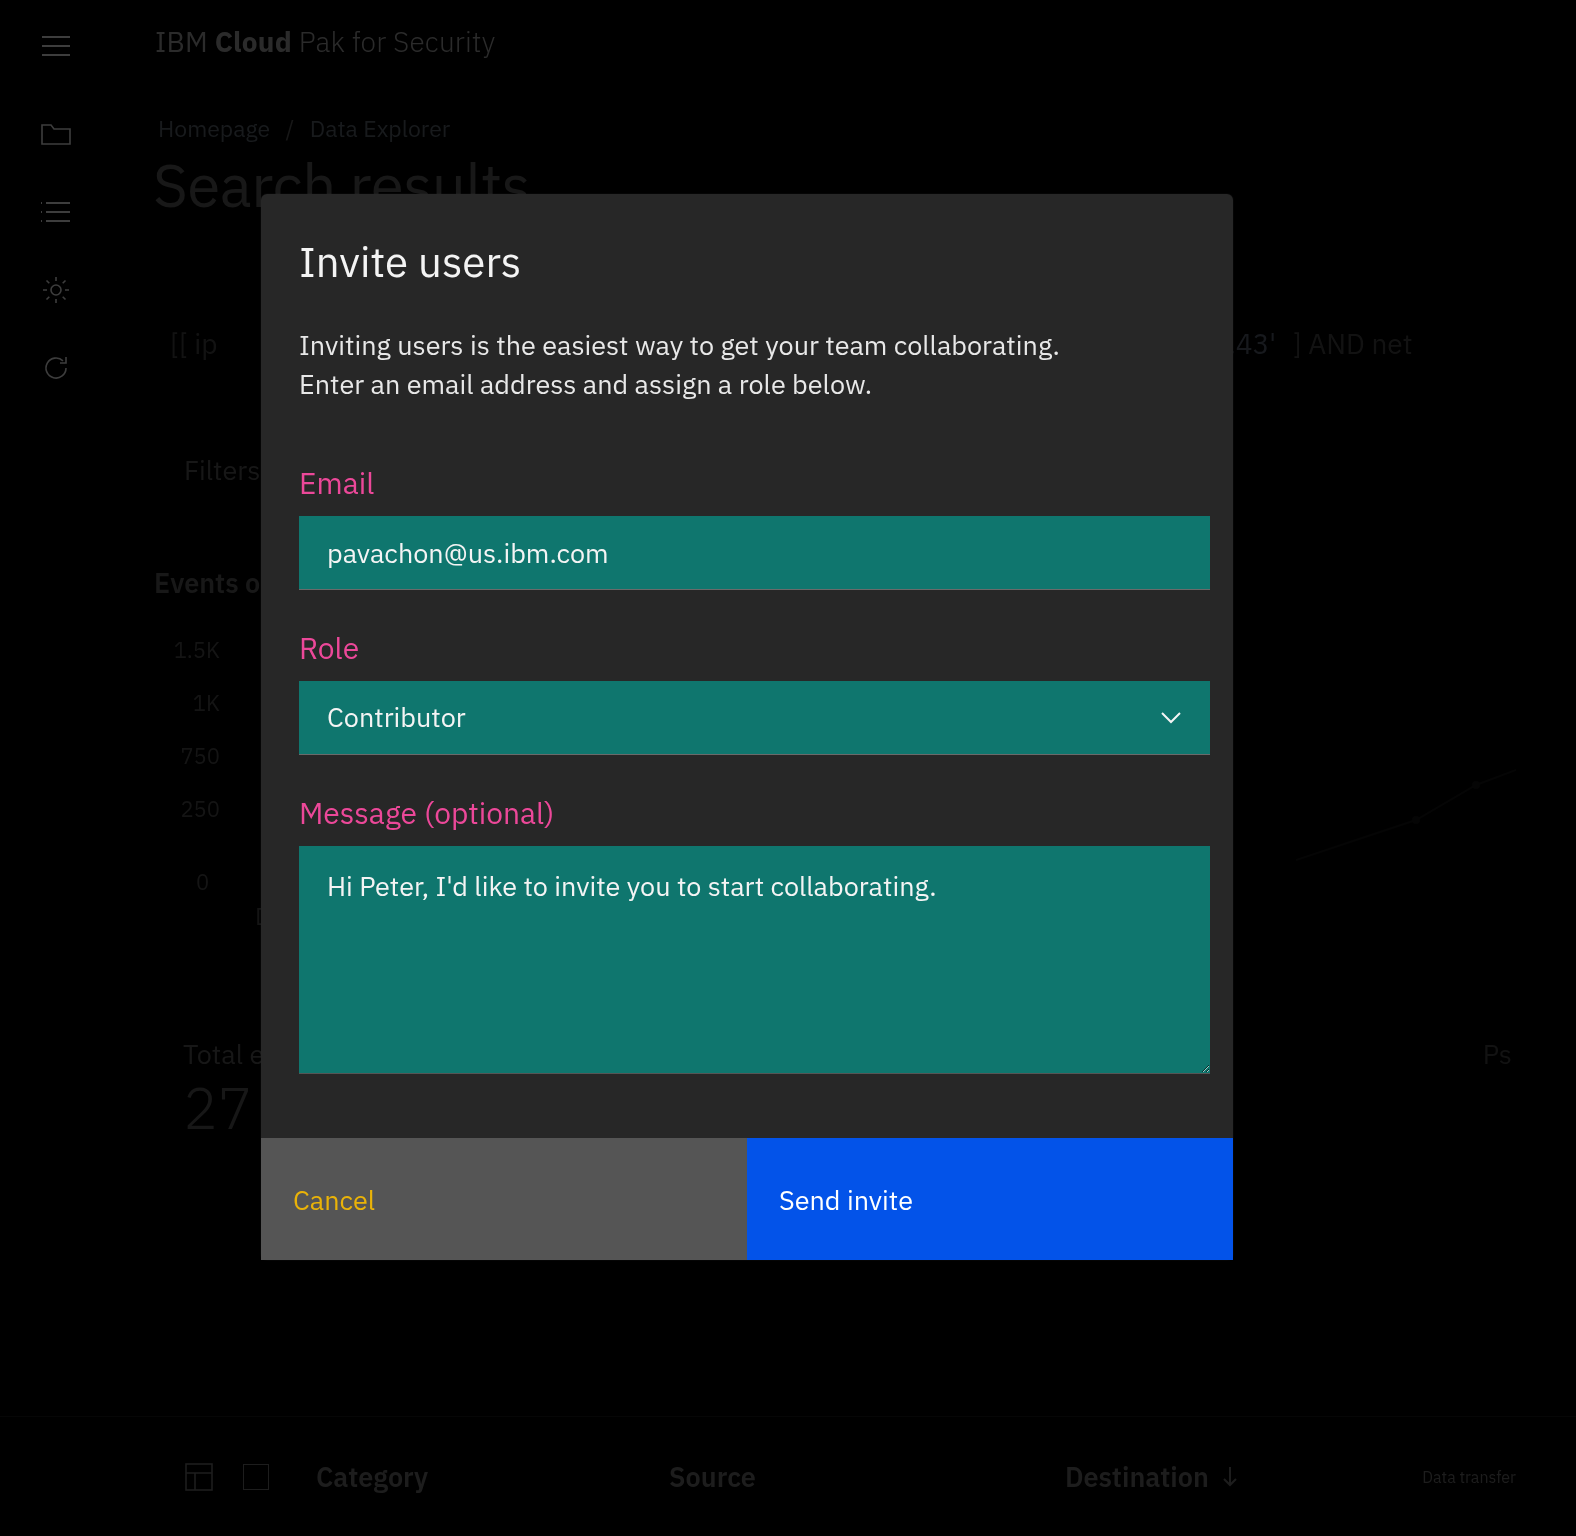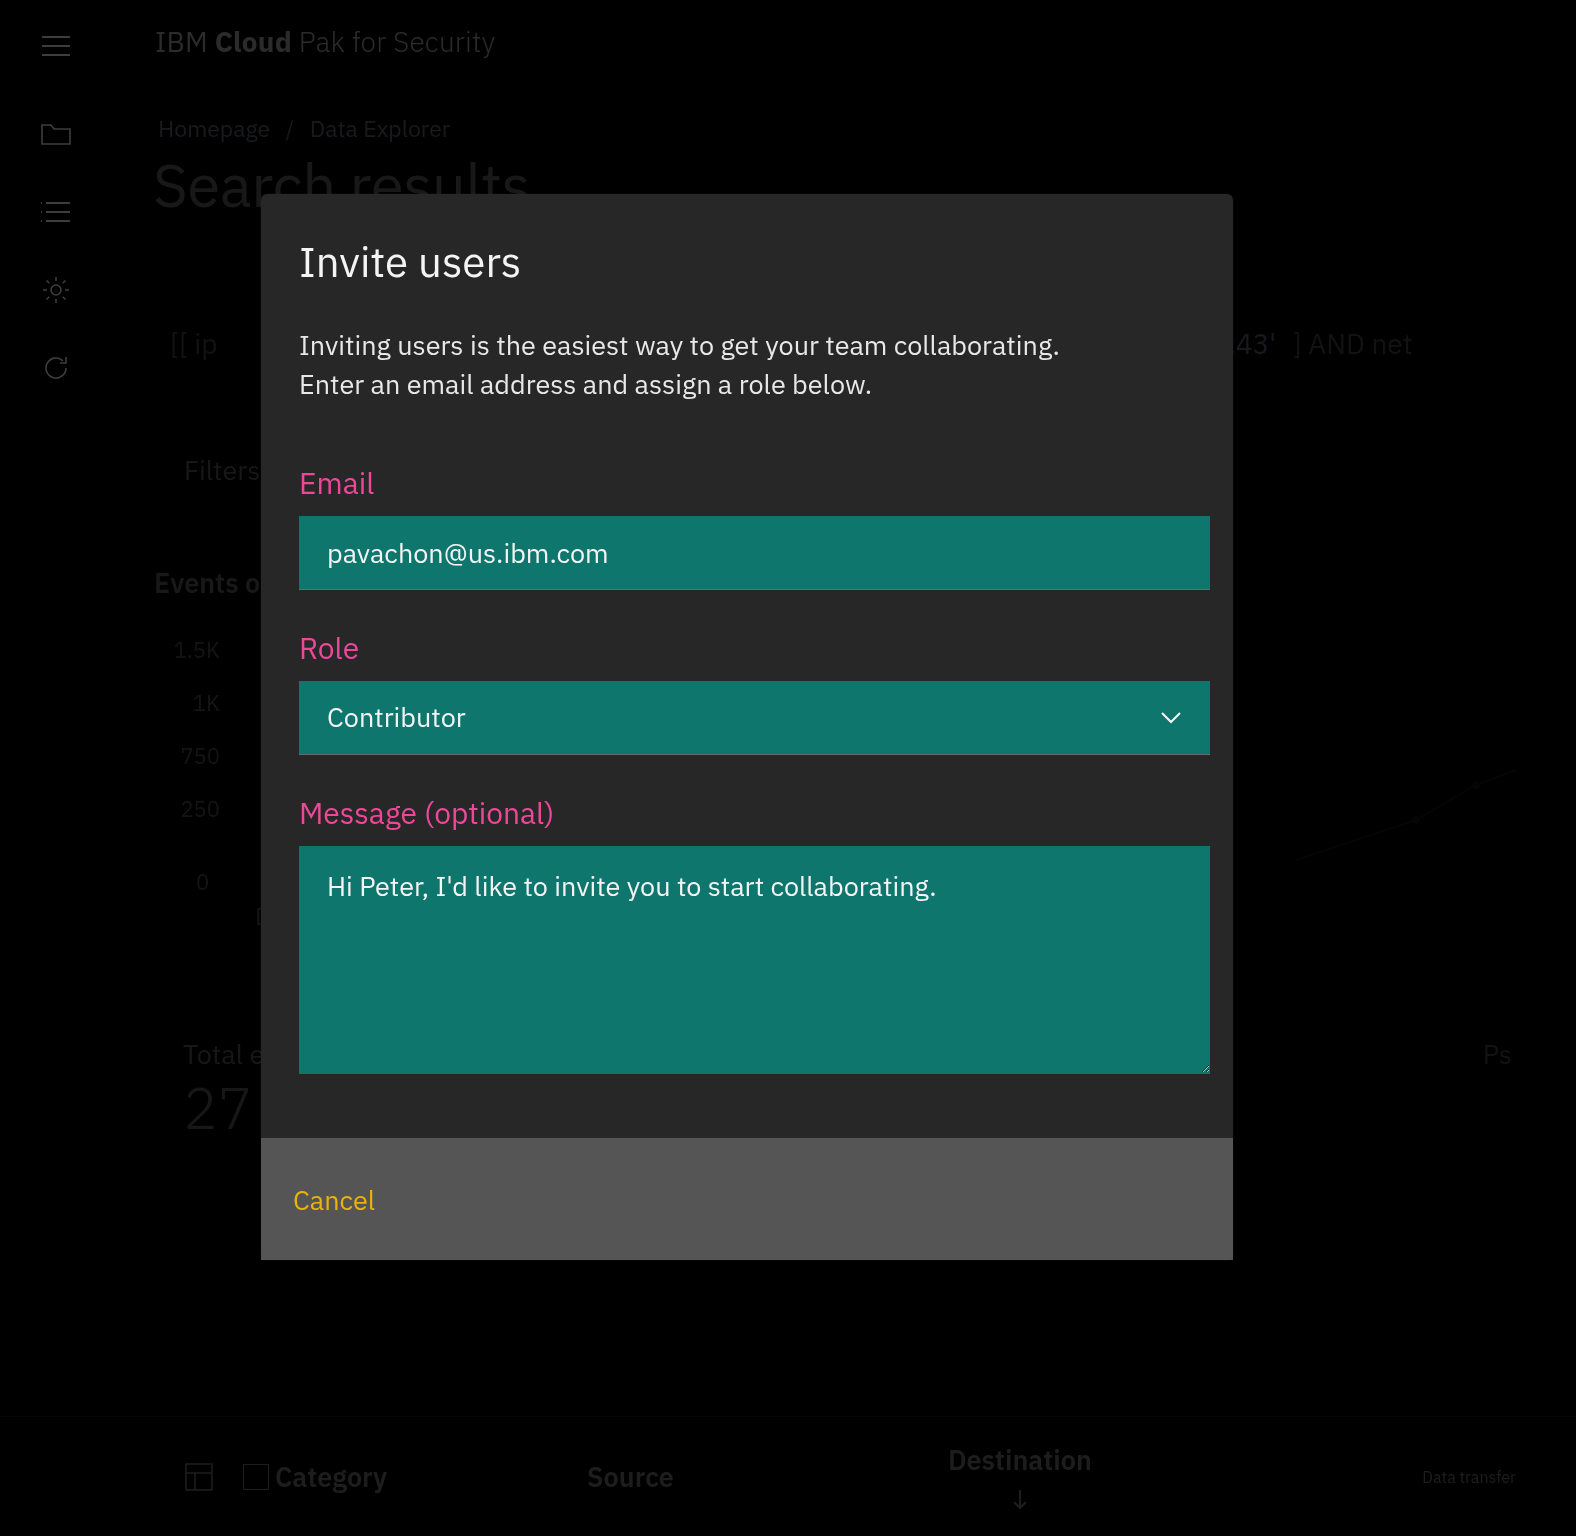--- a/index.html
+++ b/index.html
@@ -62,23 +62,23 @@
     opacity: .15; pointer-events: none;
   }
 
   
   .tablebar {
     position: absolute; left: 0; right: 0; bottom: 0; height: 120px;
     border-top: 1px solid #111; display: flex; align-items: center; color: #494949;
   }
   .tablebar .left-tools { width: 275px; display: flex; align-items: center; padding-left: 185px; gap: 30px; }
   .tablebar .cols { display: flex; align-items: center; gap: 200px; font-size: 27px; font-weight: 600; }
-  .tablebar .col { display: flex; align-items: center; gap: 12px; }
+  .tablebar .col { display: flex; align-items: center; gap: 12px; margin-left: 41px; }
   .tablebar .spacer { flex: 1; }
-  .tablebar .dest { margin-left: 74px; flex-direction: column; }
+  .tablebar .dest { margin-left: 109px; }
   .tablebar .data-transfer { margin-left: auto; padding-right: 60px; }
 
   .checkbox {
     width: 26px; height: 26px; border: 1px solid #4a4a4a; display: inline-block;
   }
 
   
   .dim {
     position: absolute; inset: 0; background: rgba(0,0,0,0.60);
   }
@@ -255,14 +255,15 @@
     </div>
 
     <div class="field" style="margin-bottom:0">
       <label class="field-label">Message (optional)</label>
       <textarea class="textarea" style="">Hi Peter, I'd like to invite you to start collaborating.</textarea>
     </div>
   </div>
 
   <div class="modal-actions">
     <button class="btn btn-cancel">Cancel</button>
+    <button class="btn btn-primary">Send invite</button>
   </div>
 </div>
 
 </body></html>

